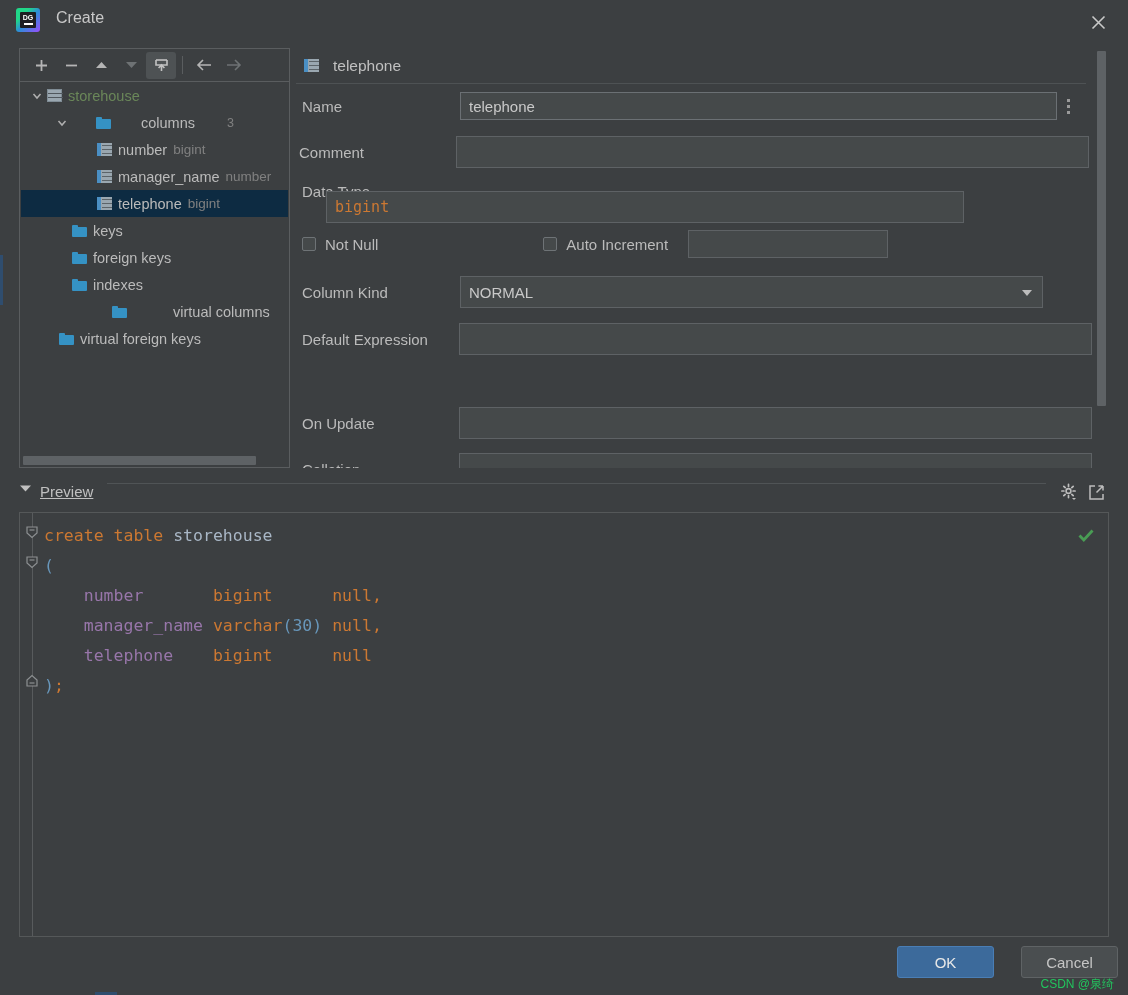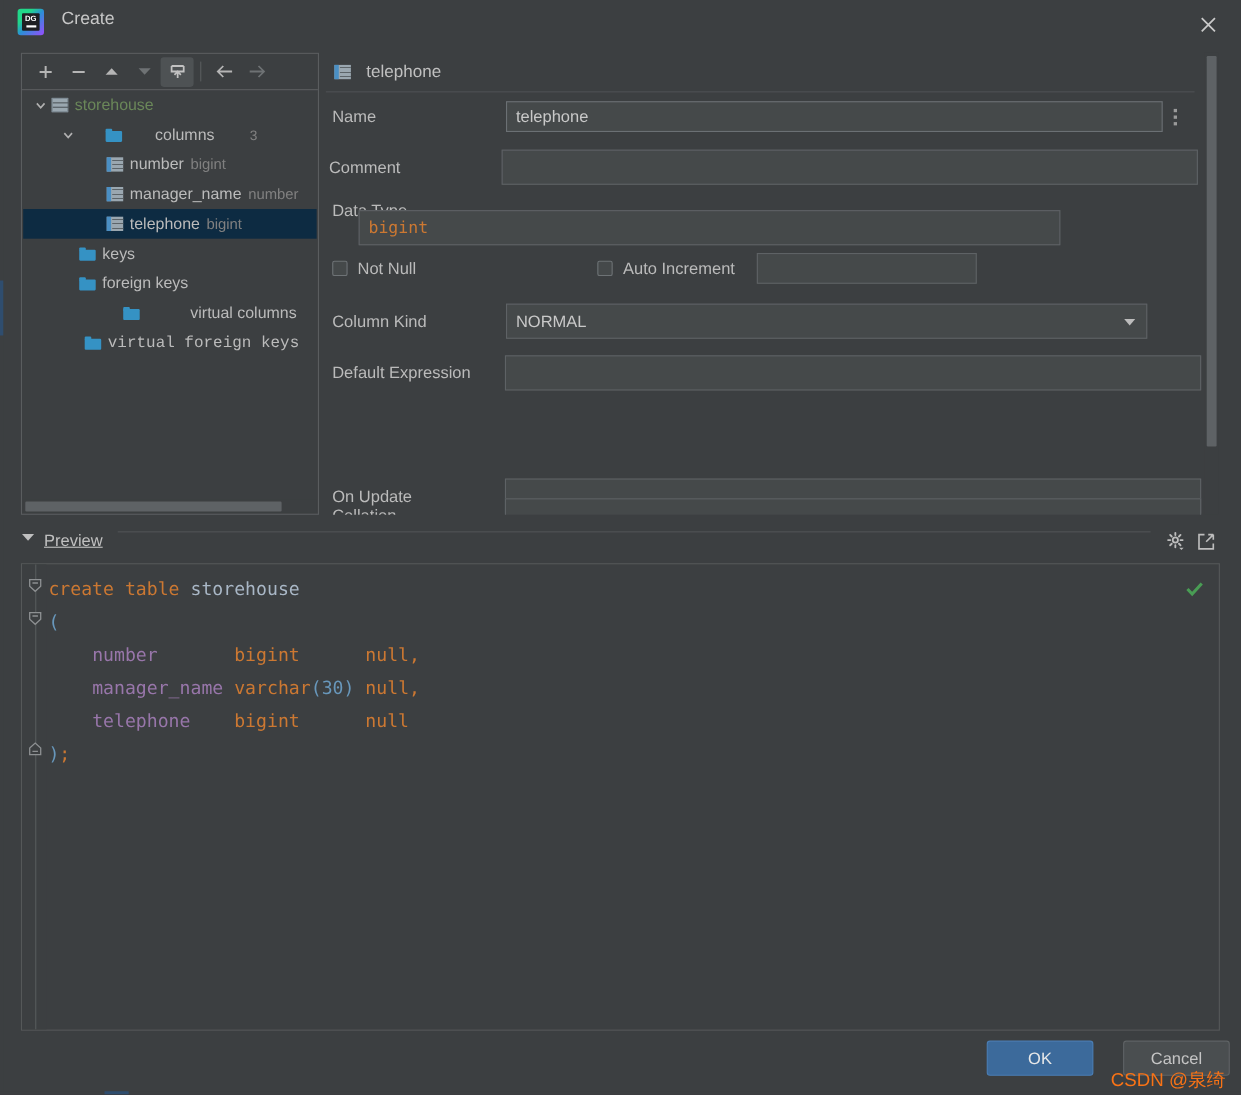--- a/index.html
+++ b/index.html
@@ -189,21 +189,21 @@
   
   .footer { position:absolute; left:0; bottom:0; width:1128px; height:58px; }
   .btn {
     position:absolute; height:32px; width:97px; border-radius:3px;
     font-size:15px; display:flex; align-items:center; justify-content:center;
     cursor:pointer;
   }
   .btn-ok { right:134px; top:9px; background:#3c6a9b; border:1px solid #4a7eb5; color:#e8e8e8; }
   .btn-cancel { right:10px; top:9px; background:#4a4e50; border:1px solid #5f6365; color:#c5c5c5; }
   .watermark {
-    position:absolute; right:14px; bottom:2px; font-size:17px; color:#f97316;
+    position:absolute; right:14px; bottom:2px; font-size:12px; color:#22c55e;
     font-family:"Liberation Sans", sans-serif; pointer-events:none;
   }
   .bottom-edge { position:absolute; left:0; bottom:0; width:1128px; height:3px; background:#3c3f41; }
   .bottom-edge::after { content:""; position:absolute; left:95px; bottom:0; width:22px; height:3px; background:#2f4d6e; }
 </style>
 </head>
 <body>
 
 <div class="left-edge"></div>
 
@@ -317,28 +317,35 @@
         </span>
         <span class="tlabel">keys</span>
       </div>
       <div class="tree-row" style="padding-left: 31px;">
         <span class="tw"></span>
         <span class="ticon">
           <span class="folder"></span>
         </span>
         <span class="tlabel">foreign keys</span>
       </div>
+      <div class="tree-row" style="padding-left: 31px;">
+        <span class="tw"></span>
+        <span class="ticon">
+          <span class="folder"></span>
+        </span>
+        <span class="tlabel">indexes</span>
+      </div>
       <div class="tree-row" style="padding-left: 31px; gap: 40px;">
         <span class="tw"></span>
         <span class="ticon">
           <span class="folder"></span>
         </span>
         <span class="tlabel">virtual columns</span>
       </div>
-      <div class="tree-row" style="padding-left: 36px; font-family: Liberation Mono, monospace;">
+      <div class="tree-row" style="padding-left: 18px;">
         <span class="tw"></span>
         <span class="ticon">
           <span class="folder"></span>
         </span>
         <span class="tlabel">virtual foreign keys</span>
       </div>
     </div>
 
   <div class="tree-hscroll-track">
     <div class="tree-hscroll-thumb"></div>
@@ -394,21 +401,21 @@
       </span>
     </div>
   </div>
 
   <div class="frow" style="left:6px; top:275px; width:790px;justify-content:center;">
     <span class="flabel" style="width:158px;">Default Expression</span>
     <div class="finput tall" style="width:638px;" placeholder=""></div>
   </div>
 
 
-  <div class="frow" style="left:6px; top:359px; width:790px;margin-top:28px;">
+  <div class="frow" style="left:6px; top:359px; width:790px;">
     <span class="flabel" style="width:158px;">On Update</span>
     <div class="finput tall" style="width:638px;" placeholder=""></div>
   </div>
 
   <div class="frow" style="left:6px; top:405px; width:790px;">
     <span class="flabel" style="width:158px;">Collation</span>
     <div class="finput tall" style="width:638px;" placeholder=""></div>
   </div>
 
   <div class="scroll-v-track">

